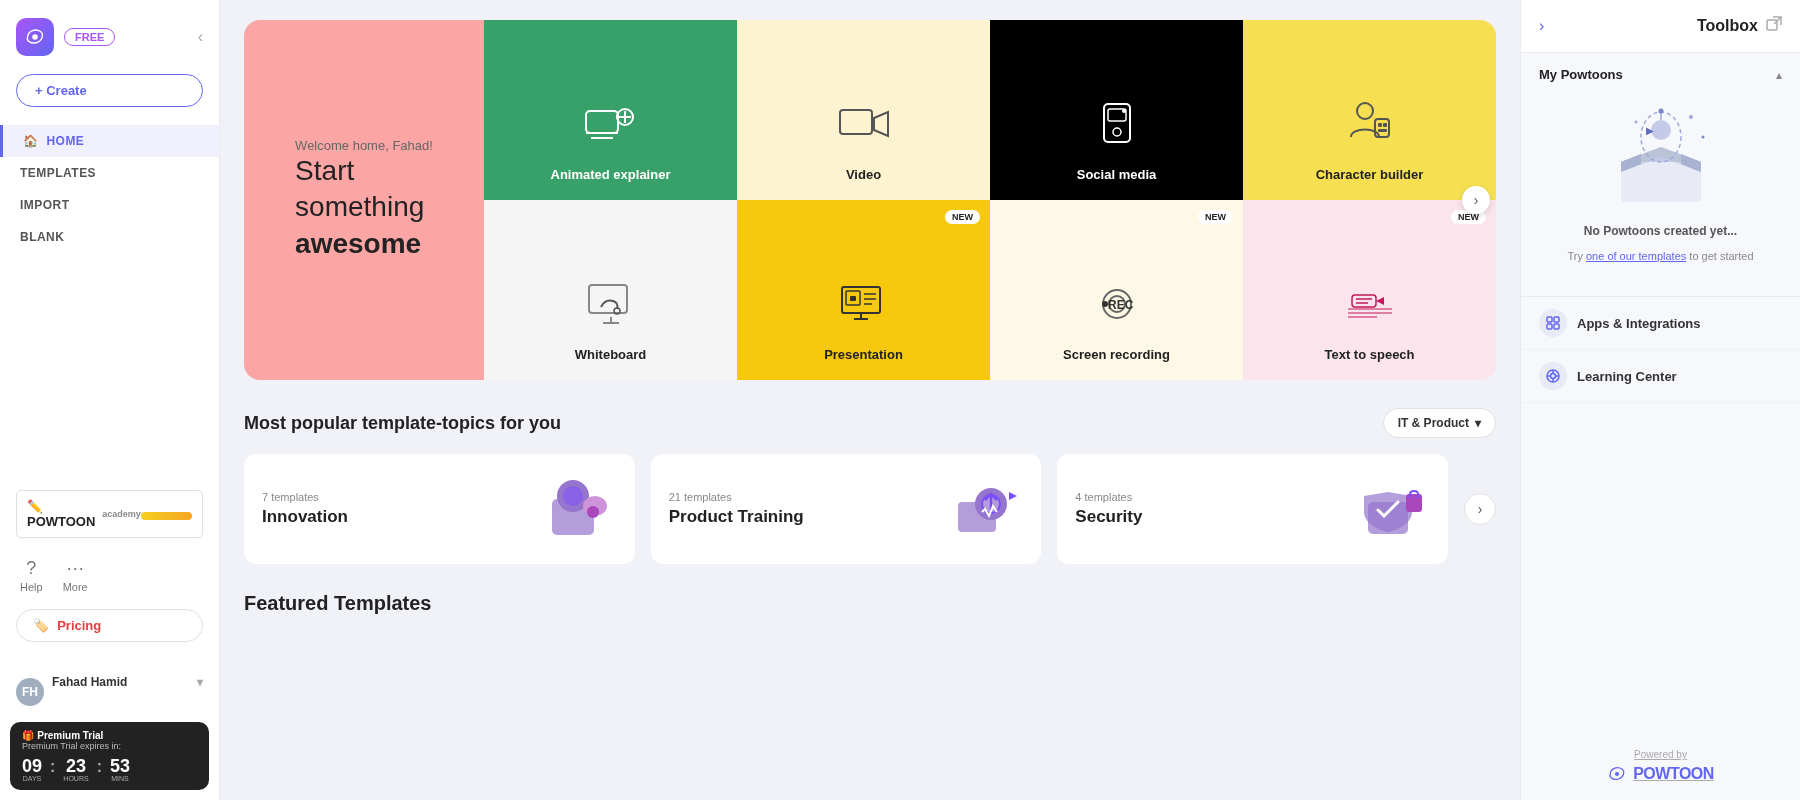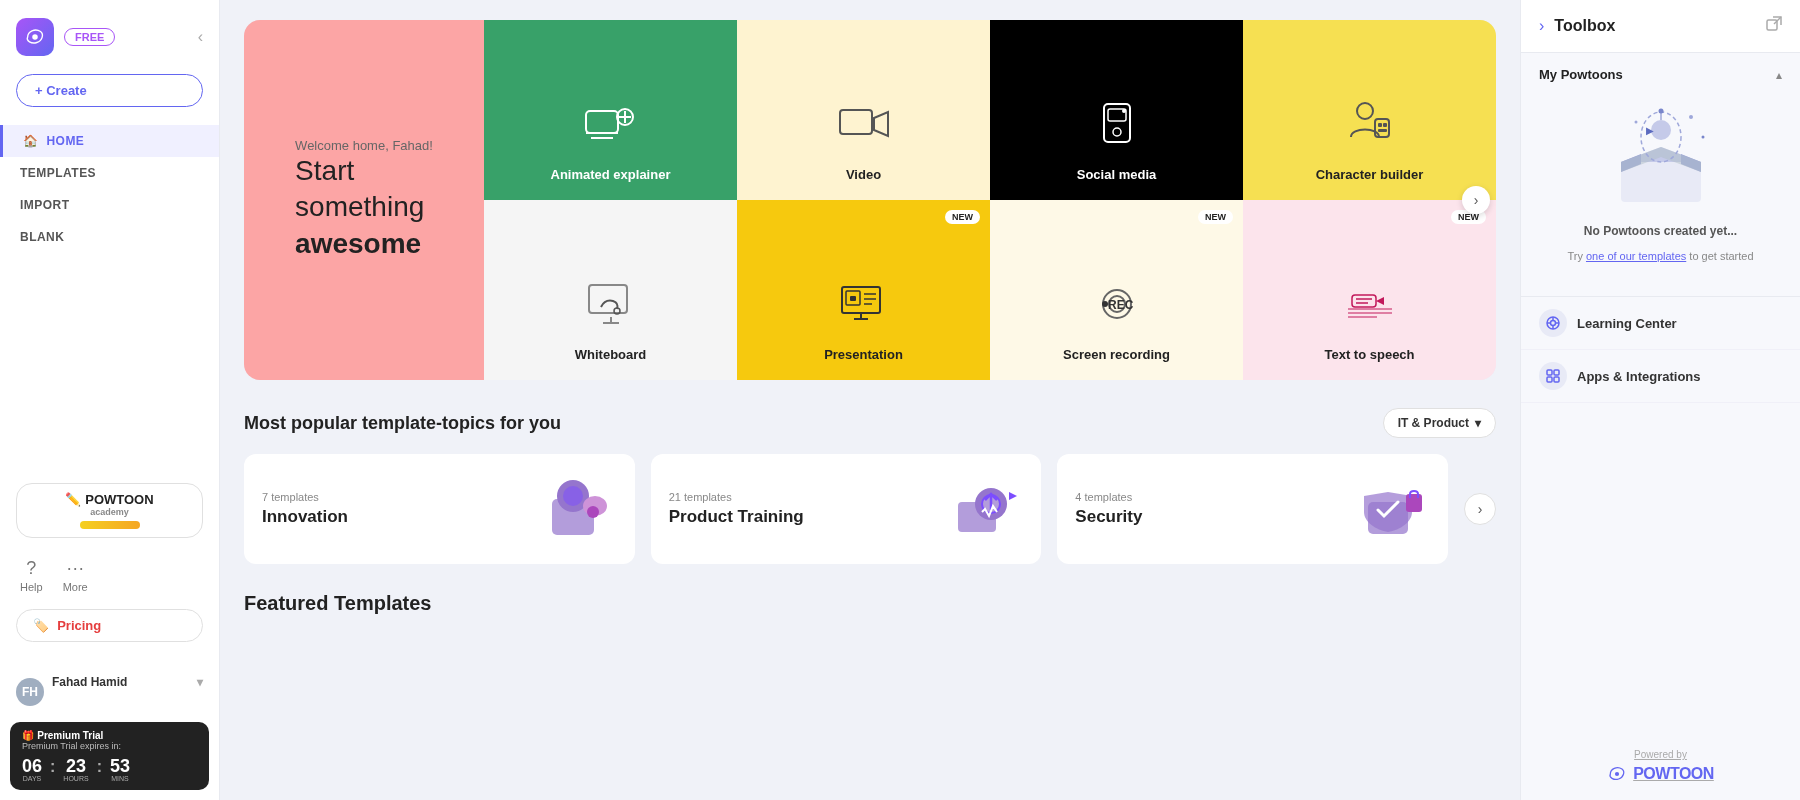--- a/index.html
+++ b/index.html
@@ -73,24 +73,24 @@
     }
     .nav-item.active {
       color: #6366f1;
       background: #f0f0ff;
       border-left: 3px solid #6366f1;
     }
     .sidebar-spacer { flex: 1; }
     .academy-box {
       margin: 10px 16px;
       border: 1.5px solid #e0e0e0;
-      border-radius: 16px;
+      border-radius: 5px;
       padding: 8px 10px;
       display: flex;
-      flex-direction: column;
+      flex-direction: row;
       align-items: center;
     }
     .academy-logo-row {
       display: flex;
       align-items: center;
       gap: 6px;
       font-size: 12px;
       font-weight: bold;
       color: #222;
     }
@@ -377,20 +377,21 @@
     .toolbox-collapse-btn {
       background: none; border: none;
       color: #6366f1; font-size: 16px; cursor: pointer;
       margin-right: 2px;
     }
     .toolbox-title {
       font-size: 16px;
       font-weight: 700;
       color: #222;
       flex: 1;
+      text-align: right;
     }
     .toolbox-external-btn {
       background: none; border: none;
       color: #aaa; font-size: 16px; cursor: pointer;
     }
     .toolbox-section {
       padding: 14px 18px;
       border-bottom: 1px solid #e8eaf0;
     }
     .toolbox-section-header {
@@ -529,21 +530,21 @@
     <span style="margin-left:auto; color:#aaa;">▾</span>
   </div>
 
   <div class="trial-box">
     <div class="trial-title">
       🎁 Premium Trial
       <span>Premium Trial expires in:</span>
     </div>
     <div class="countdown-row">
       <div class="countdown-unit">
-        <span class="countdown-num">06</span>
+        <span class="countdown-num">09</span>
         <span class="countdown-label">DAYS</span>
       </div>
       <span class="countdown-sep">:</span>
       <div class="countdown-unit">
         <span class="countdown-num">23</span>
         <span class="countdown-label">HOURS</span>
       </div>
       <span class="countdown-sep">:</span>
       <div class="countdown-unit">
         <span class="countdown-num">53</span>
@@ -796,41 +797,41 @@
         <span>Try </span>
         <span class="template-link">one of our templates</span>
         <span> to get started</span>
       </div>
     </div>
   </div>
 
   <div class="toolbox-item">
     <div class="toolbox-item-icon">
       <svg width="16" height="16" viewBox="0 0 16 16" fill="none">
+        <rect x="2" y="2" width="5" height="5" rx="1" stroke="#6366f1" stroke-width="1.5"></rect>
+        <rect x="9" y="2" width="5" height="5" rx="1" stroke="#6366f1" stroke-width="1.5"></rect>
+        <rect x="2" y="9" width="5" height="5" rx="1" stroke="#6366f1" stroke-width="1.5"></rect>
+        <rect x="9" y="9" width="5" height="5" rx="1" stroke="#6366f1" stroke-width="1.5"></rect>
+      </svg>
+    </div>
+    <span class="toolbox-item-label">Apps &amp; Integrations</span>
+  </div>
+
+  <div class="toolbox-item">
+    <div class="toolbox-item-icon">
+      <svg width="16" height="16" viewBox="0 0 16 16" fill="none">
         <circle cx="8" cy="8" r="6" stroke="#6366f1" stroke-width="1.5"></circle>
         <circle cx="8" cy="8" r="2.5" stroke="#6366f1" stroke-width="1.5"></circle>
         <line x1="8" y1="2" x2="8" y2="5.5" stroke="#6366f1" stroke-width="1.5"></line>
         <line x1="8" y1="10.5" x2="8" y2="14" stroke="#6366f1" stroke-width="1.5"></line>
         <line x1="2" y1="8" x2="5.5" y2="8" stroke="#6366f1" stroke-width="1.5"></line>
         <line x1="10.5" y1="8" x2="14" y2="8" stroke="#6366f1" stroke-width="1.5"></line>
       </svg>
     </div>
     <span class="toolbox-item-label">Learning Center</span>
-  </div>
-
-  <div class="toolbox-item">
-    <div class="toolbox-item-icon">
-      <svg width="16" height="16" viewBox="0 0 16 16" fill="none">
-        <rect x="2" y="2" width="5" height="5" rx="1" stroke="#6366f1" stroke-width="1.5"></rect>
-        <rect x="9" y="2" width="5" height="5" rx="1" stroke="#6366f1" stroke-width="1.5"></rect>
-        <rect x="2" y="9" width="5" height="5" rx="1" stroke="#6366f1" stroke-width="1.5"></rect>
-        <rect x="9" y="9" width="5" height="5" rx="1" stroke="#6366f1" stroke-width="1.5"></rect>
-      </svg>
-    </div>
-    <span class="toolbox-item-label">Apps &amp; Integrations</span>
   </div>
 
   <div class="powered-by">
     <div style="font-size:10px; color:#aaa; margin-bottom:4px;">Powered by</div>
     <div style="display:flex; align-items:center; justify-content:center; gap:6px;">
       <svg width="20" height="20" viewBox="0 0 24 24" fill="none">
         <path d="M4 12 C4 6, 12 2, 18 6 C22 9, 20 16, 14 18 C8 20, 2 16, 4 12Z" stroke="#6366f1" stroke-width="1.5" fill="none"></path>
         <circle cx="12" cy="12" r="2.5" fill="#6366f1"></circle>
       </svg>
       <span class="powtoon-brand">POWTOON</span>

